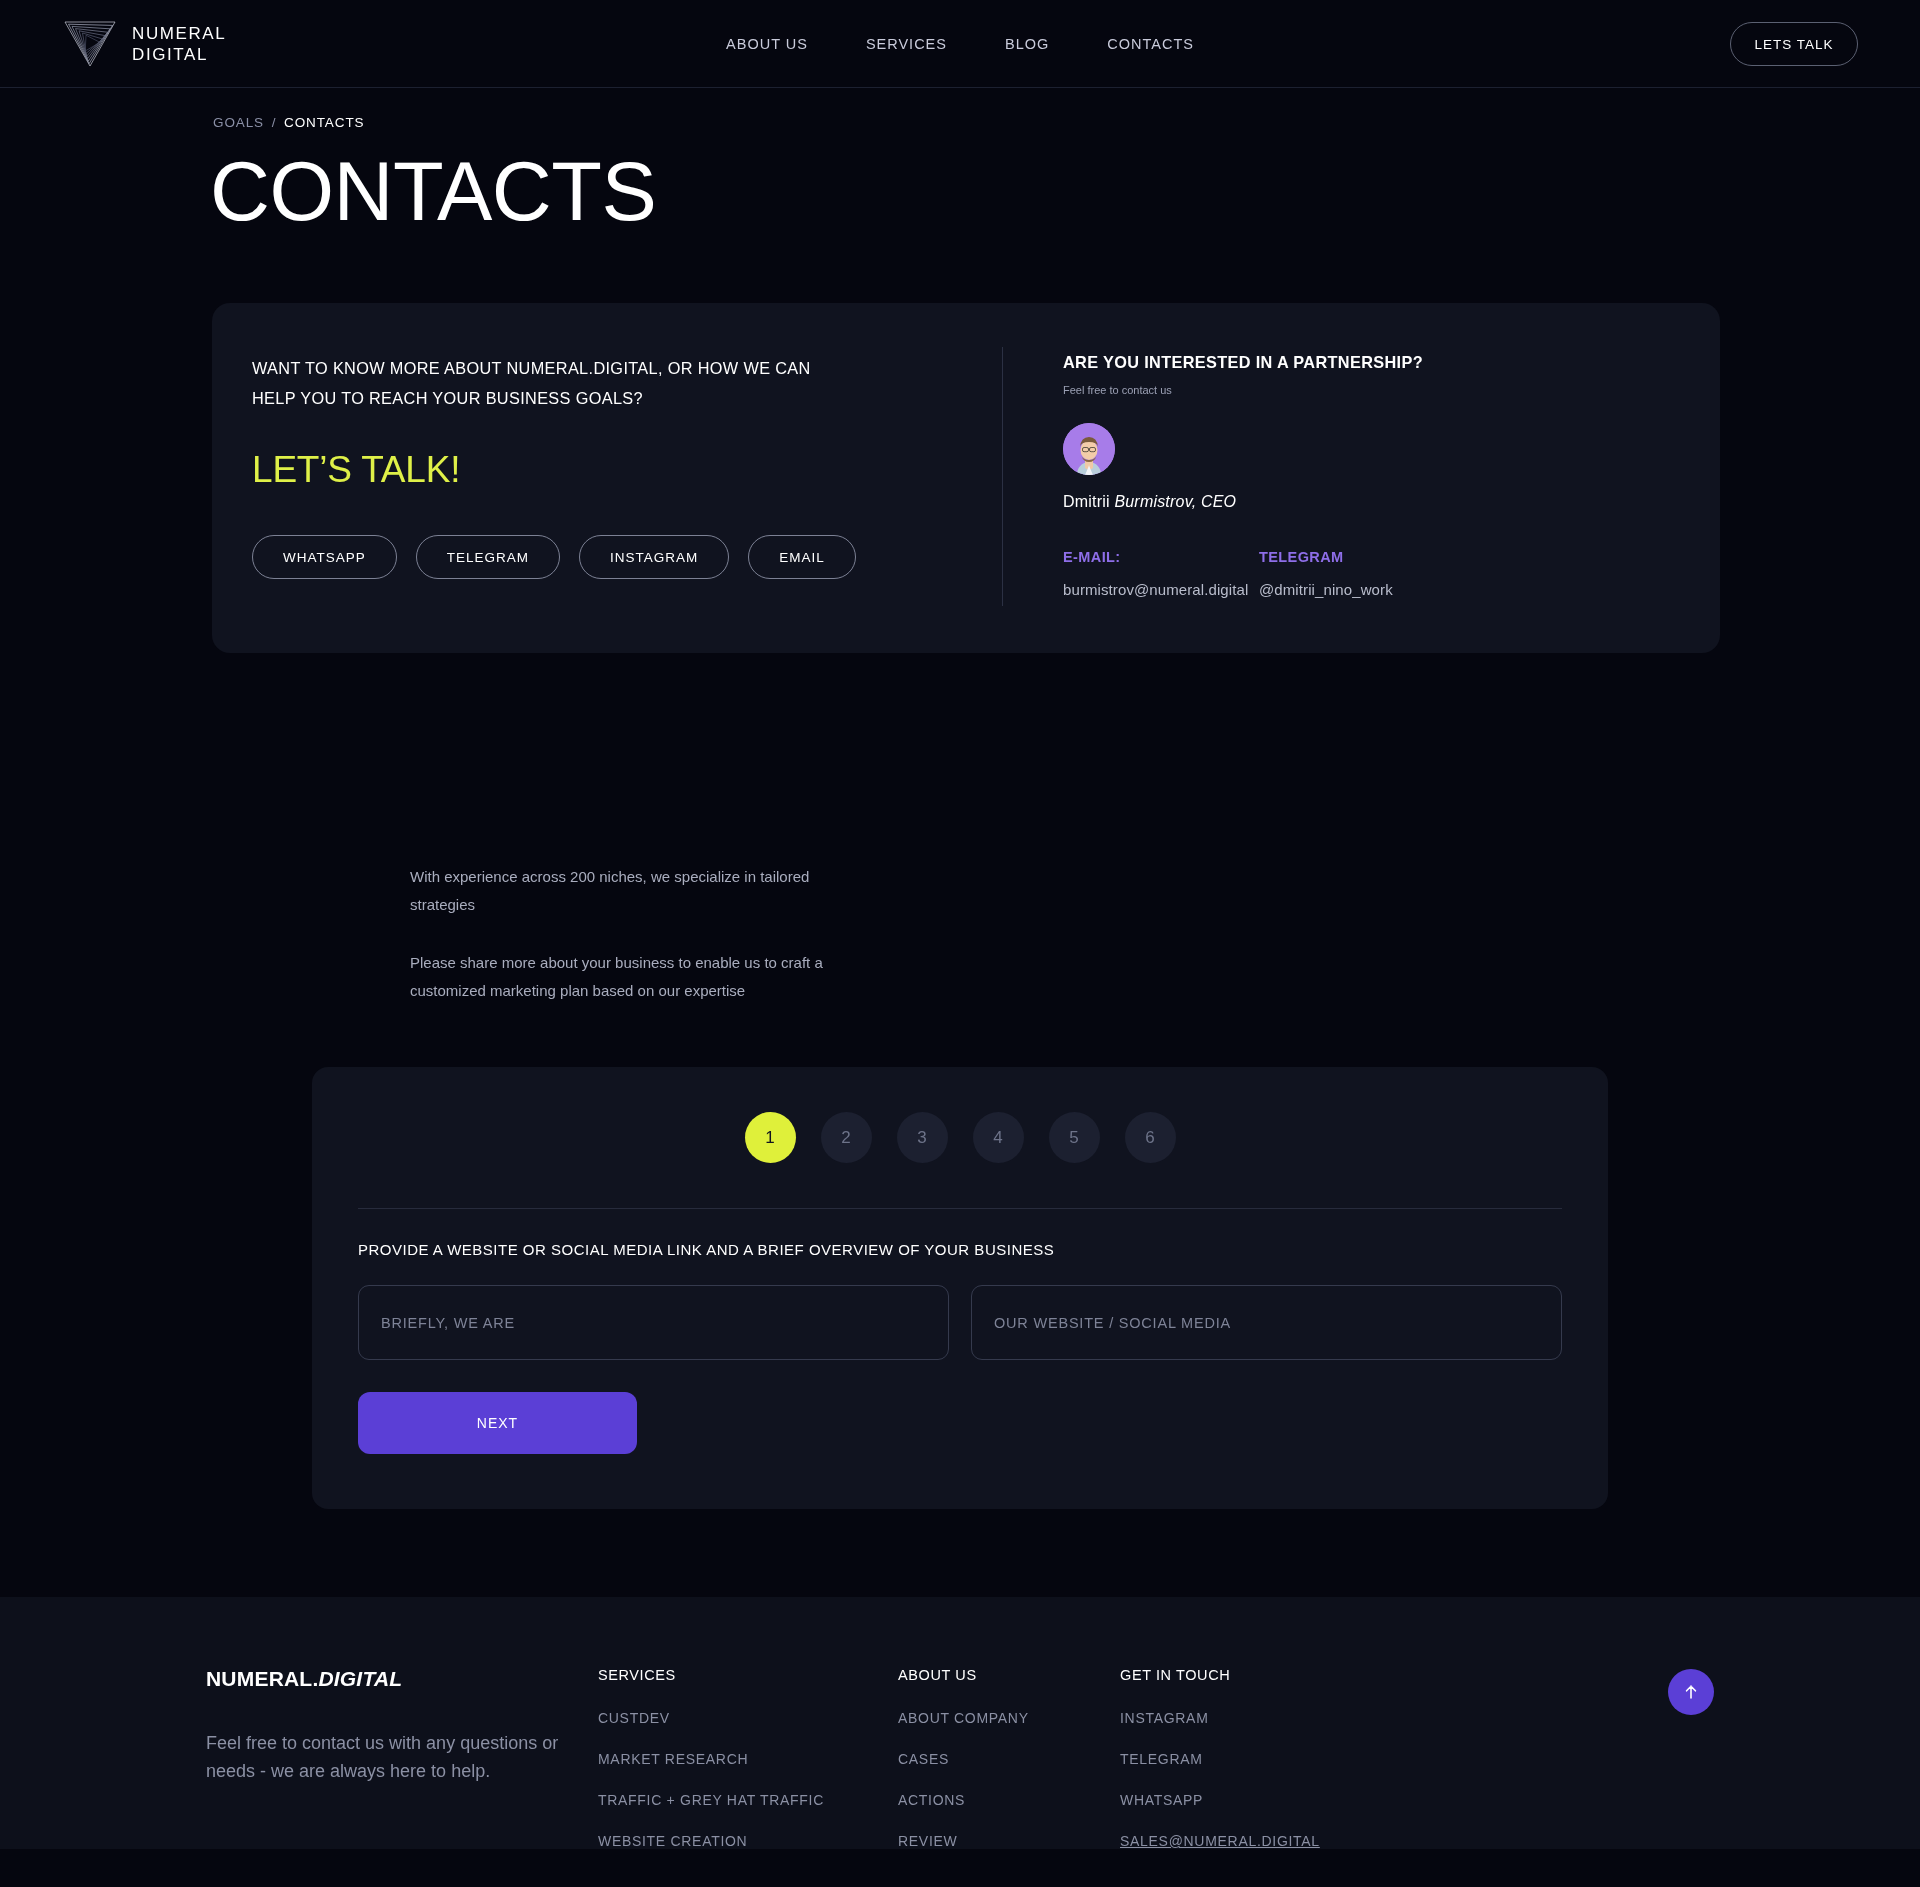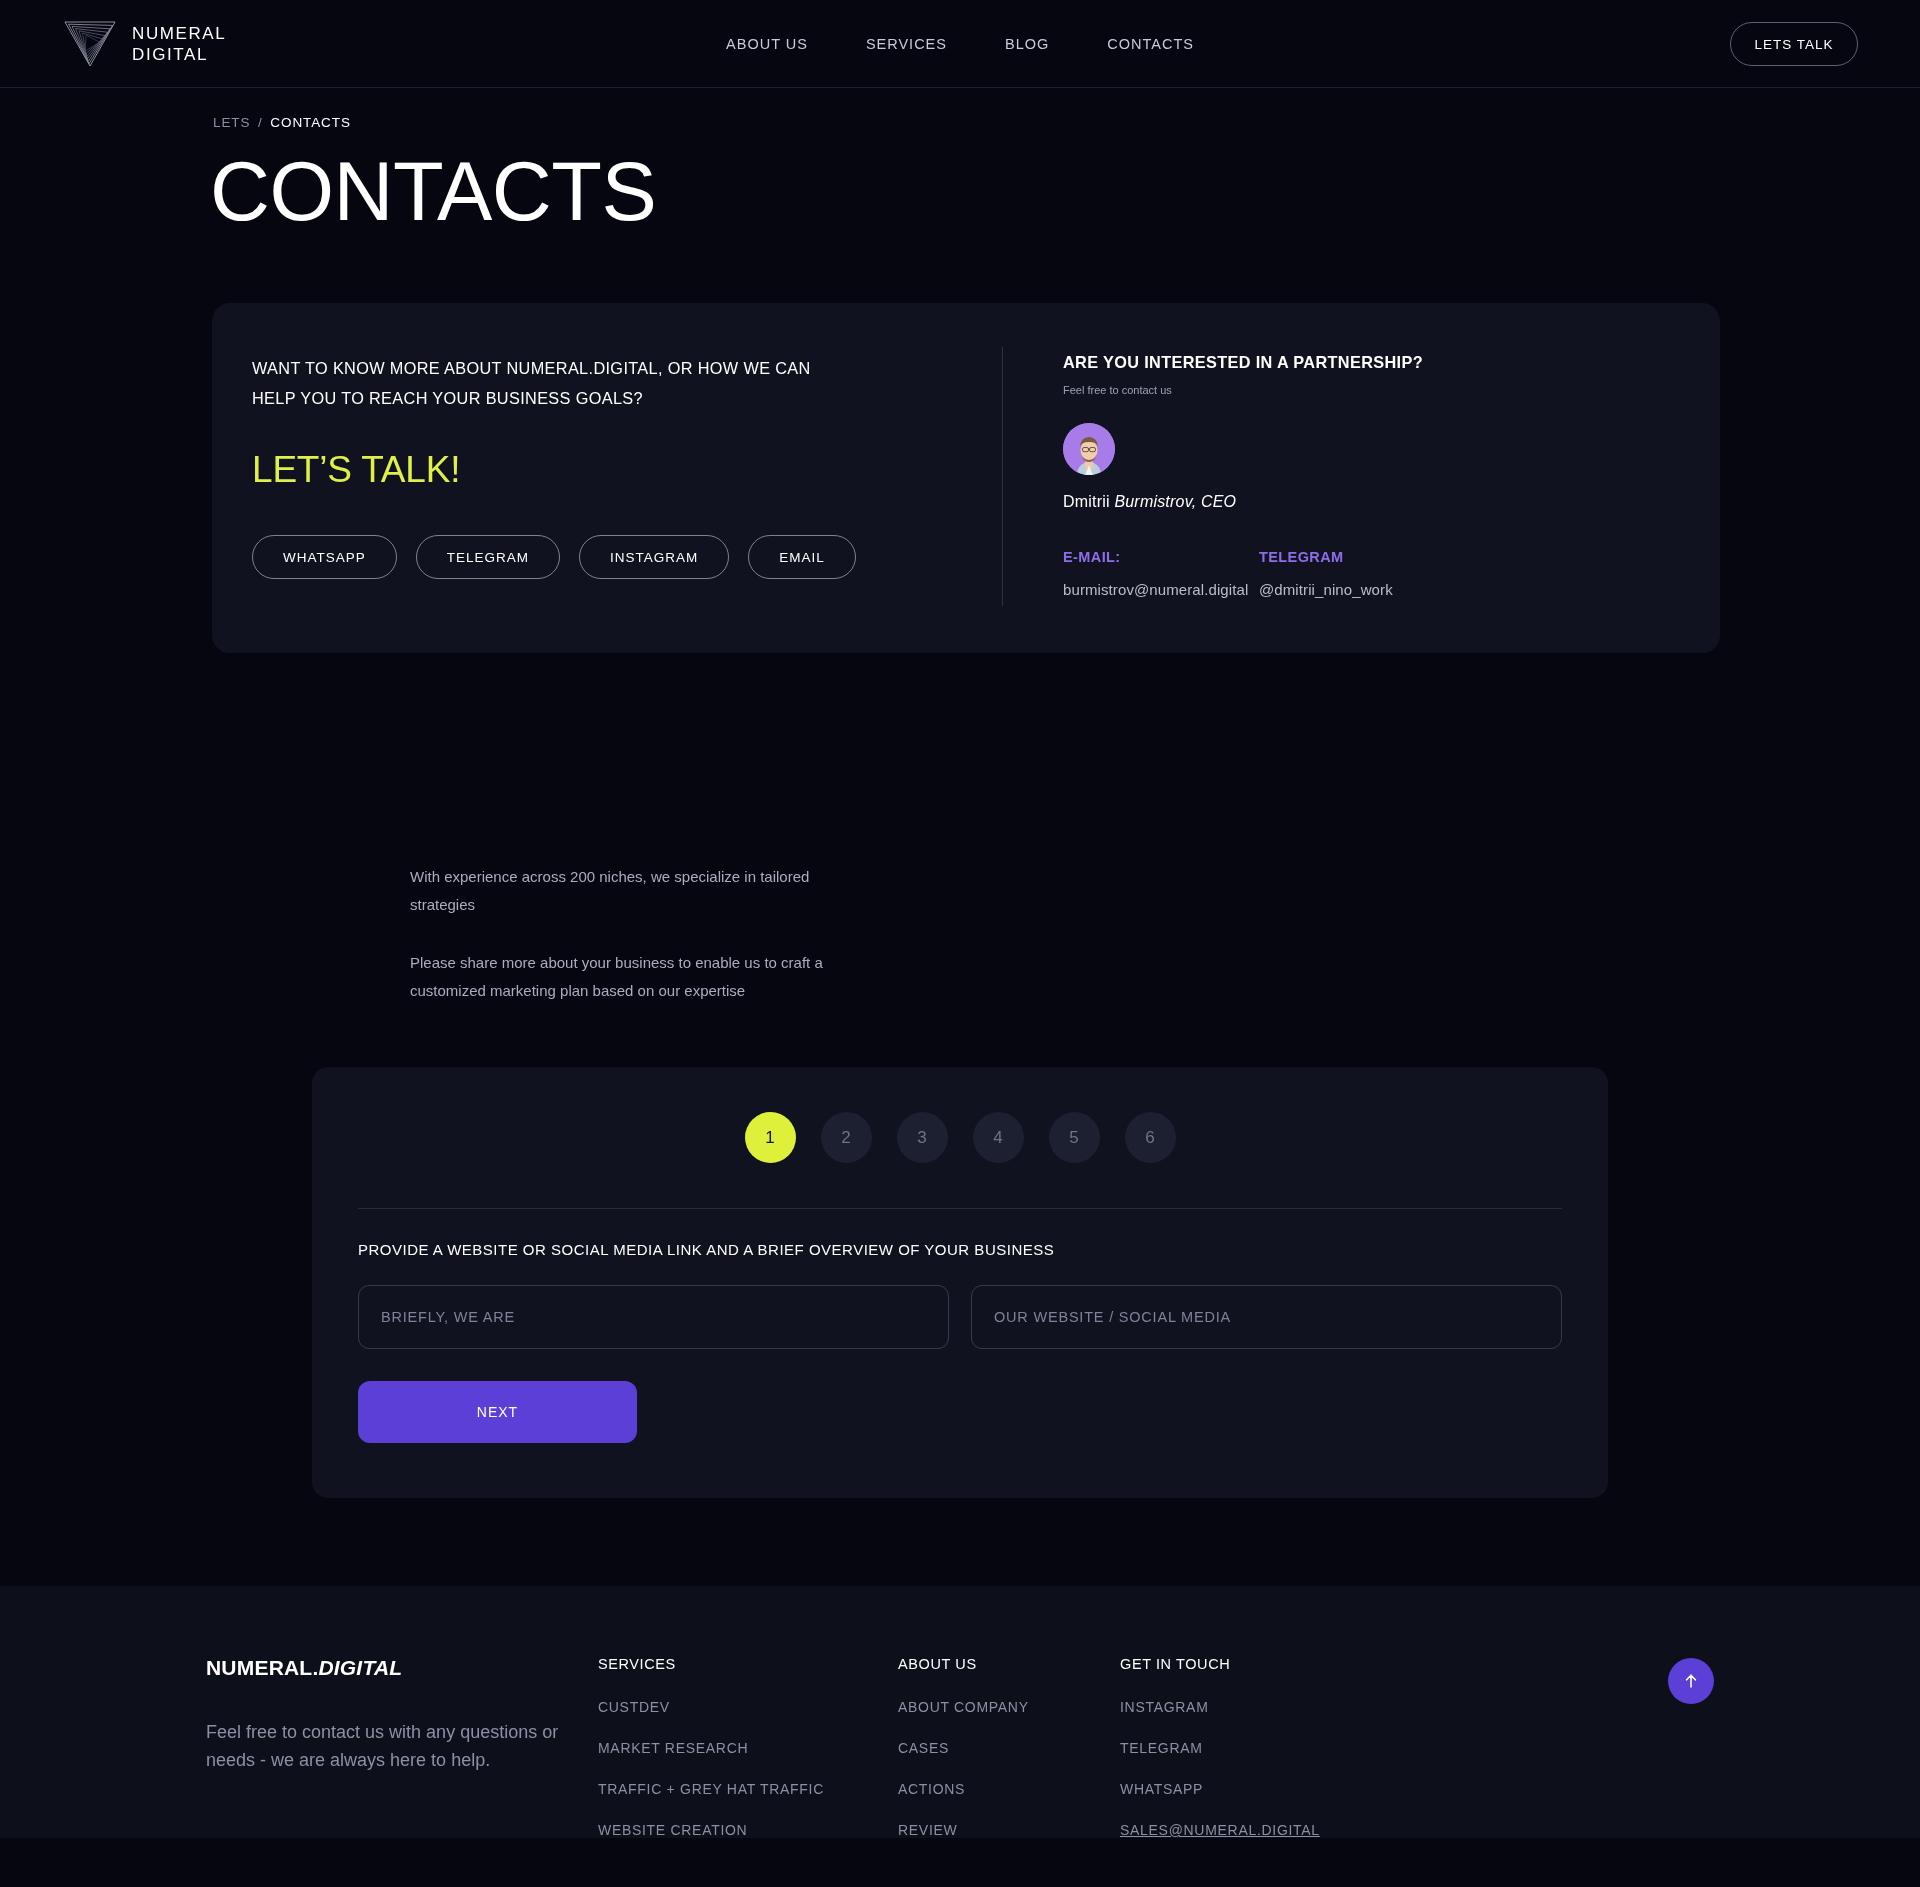--- a/index.html
+++ b/index.html
@@ -315,21 +315,21 @@
   }
 
   .inputs-row {
     margin-top: 27px;
     display: flex;
     gap: 22px;
   }
 
   .text-input {
     flex: 1;
-    height: 64px;
+    height: 75px;
     background: transparent;
     border: 1px solid #353a4d;
     border-radius: 11px;
     color: #ffffff;
     font-family: inherit;
     font-size: 14.5px;
     letter-spacing: 0.8px;
     padding: 0 22px;
     outline: none;
   }
@@ -448,21 +448,21 @@
       <a class="nav-item" href="#">ABOUT US</a>
       <a class="nav-item" href="#">SERVICES</a>
       <a class="nav-item" href="#">BLOG</a>
       <a class="nav-item" href="#">CONTACTS</a>
     </nav>
 
     <button class="lets-talk-btn">LETS TALK</button>
   </div>
 
   <div class="breadcrumb">
-    <span class="crumb-main">LETS</span>
+    <span class="crumb-main">GOALS</span>
     <span class="crumb-sep">/</span>
     <span class="crumb-cur">CONTACTS</span>
   </div>
 
   <h1 class="page-title">CONTACTS</h1>
 
   <div class="contact-card">
 
     <div class="cc-left">
       <div class="cc-headline">WANT TO KNOW MORE ABOUT NUMERAL.DIGITAL, OR HOW WE CAN HELP YOU TO REACH YOUR BUSINESS GOALS?</div>

